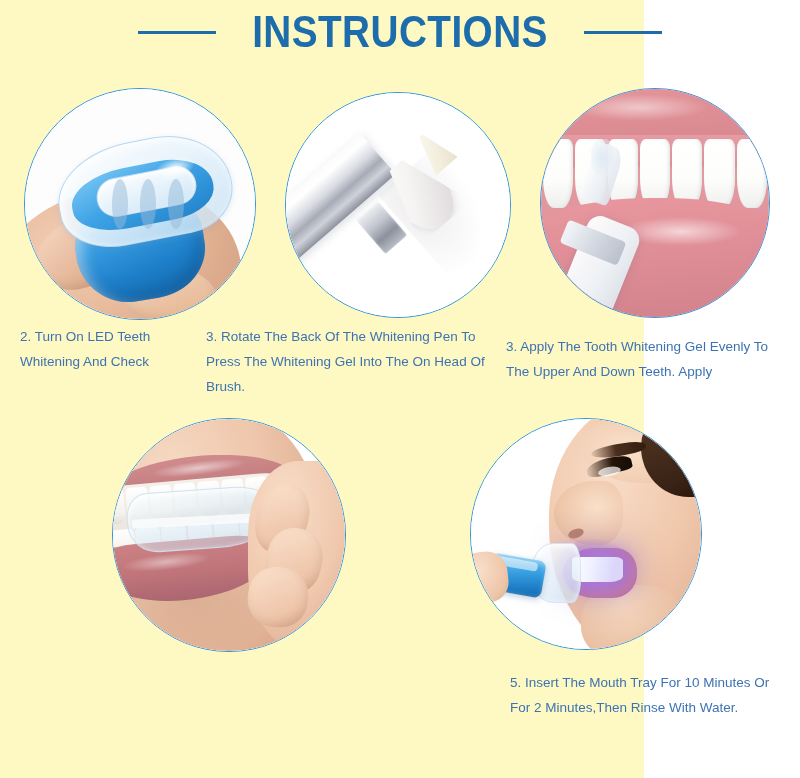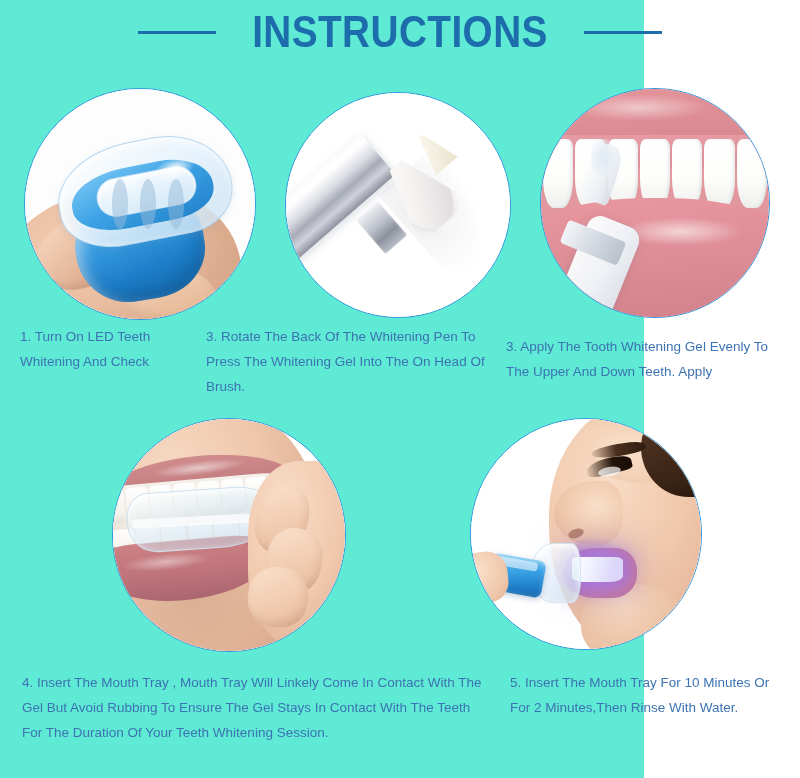--- a/index.html
+++ b/index.html
@@ -4,21 +4,21 @@
 <title>Instructions</title>
 <style>
   * { box-sizing: border-box; }
   html, body {
     margin: 0; padding: 0;
     width: 800px; height: 778px;
     background: #ffffff;
     font-family: "Liberation Sans", sans-serif;
     overflow: hidden;
   }
-  .page { position: relative; width: 644px; height: 778px; background: #5eead4; }
+  .page { position: relative; width: 644px; height: 778px; background: #fef9c3; }
 
   
   .header {
     position: absolute; left: 0; top: 0; width: 800px; height: 64px;
     display: flex; align-items: center; justify-content: center; gap: 16px;
   }
   .header-rule { width: 78px; height: 3px; background: #1d6cab; }
   .header-title {
     font-family: "Liberation Sans Narrow", "Liberation Sans", sans-serif;
     font-size: 44px; font-weight: bold; color: #1d6cab;
@@ -377,21 +377,21 @@
       <div class="p1-body"></div>
       <div class="p1-tray"></div>
       <div class="p1-blueband"></div>
       <div class="p1-led"></div>
       <div class="p1-led-dot" style="left:38%;"></div>
       <div class="p1-led-dot" style="left:50%;"></div>
       <div class="p1-led-dot" style="left:62%;"></div>
       <div class="p1-glare"></div>
     </div>
   </div>
-  <div class="caption" style="left:20px; top:324px; width:180px;">1. Turn On LED Teeth Whitening And Check</div>
+  <div class="caption" style="left:20px; top:324px; width:180px;">2. Turn On LED Teeth Whitening And Check</div>
 
   <div class="circle" style="left:285px; top:92px; width:226px; height:226px;">
     <div class="photo">
       <div class="p2-bg"></div>
       <div class="p2-shadow"></div>
       <div class="p2-barrel"></div>
       <div class="p2-ring"></div>
       <div class="p2-cone"></div>
       <div class="p2-brush"></div>
     </div>
@@ -454,21 +454,20 @@
       <div class="p4-lowerlip"></div>
       <div class="p4-lowershine"></div>
       <div class="p4-tray"></div>
       <div class="p4-tray-edge"></div>
       <div class="p4-hand"></div>
       <div class="p4-fing p4-f1"></div>
       <div class="p4-fing p4-f2"></div>
       <div class="p4-fing p4-f3"></div>
     </div>
   </div>
-  <div class="caption" style="left:22px; top:670px; width:472px;">4. Insert The Mouth Tray , Mouth Tray Will Linkely Come In Contact With The Gel But Avoid Rubbing To Ensure The Gel Stays In Contact With The Teeth For The Duration Of Your Teeth Whitening Session.</div>
 
   <div class="circle" style="left:470px; top:418px; width:232px; height:232px;">
     <div class="photo">
       <div class="p5-bg"></div>
       <div class="p5-face"></div>
       <div class="p5-forehead"></div>
       <div class="p5-hair"></div>
       <div class="p5-brow"></div>
       <div class="p5-lash"></div>
       <div class="p5-eyewhite"></div>

